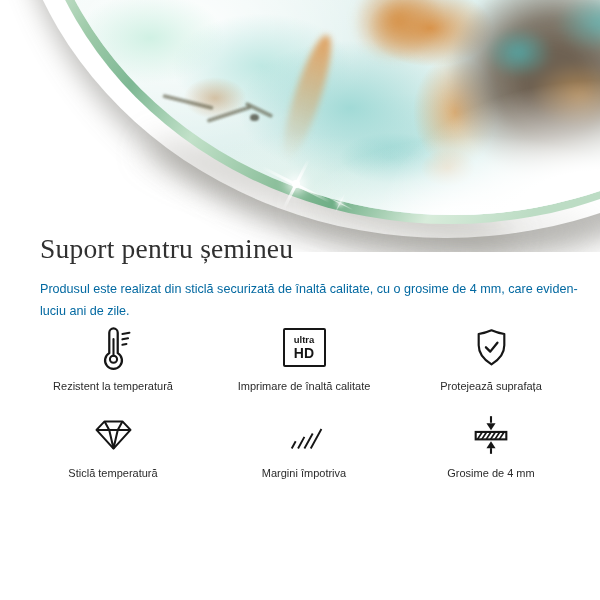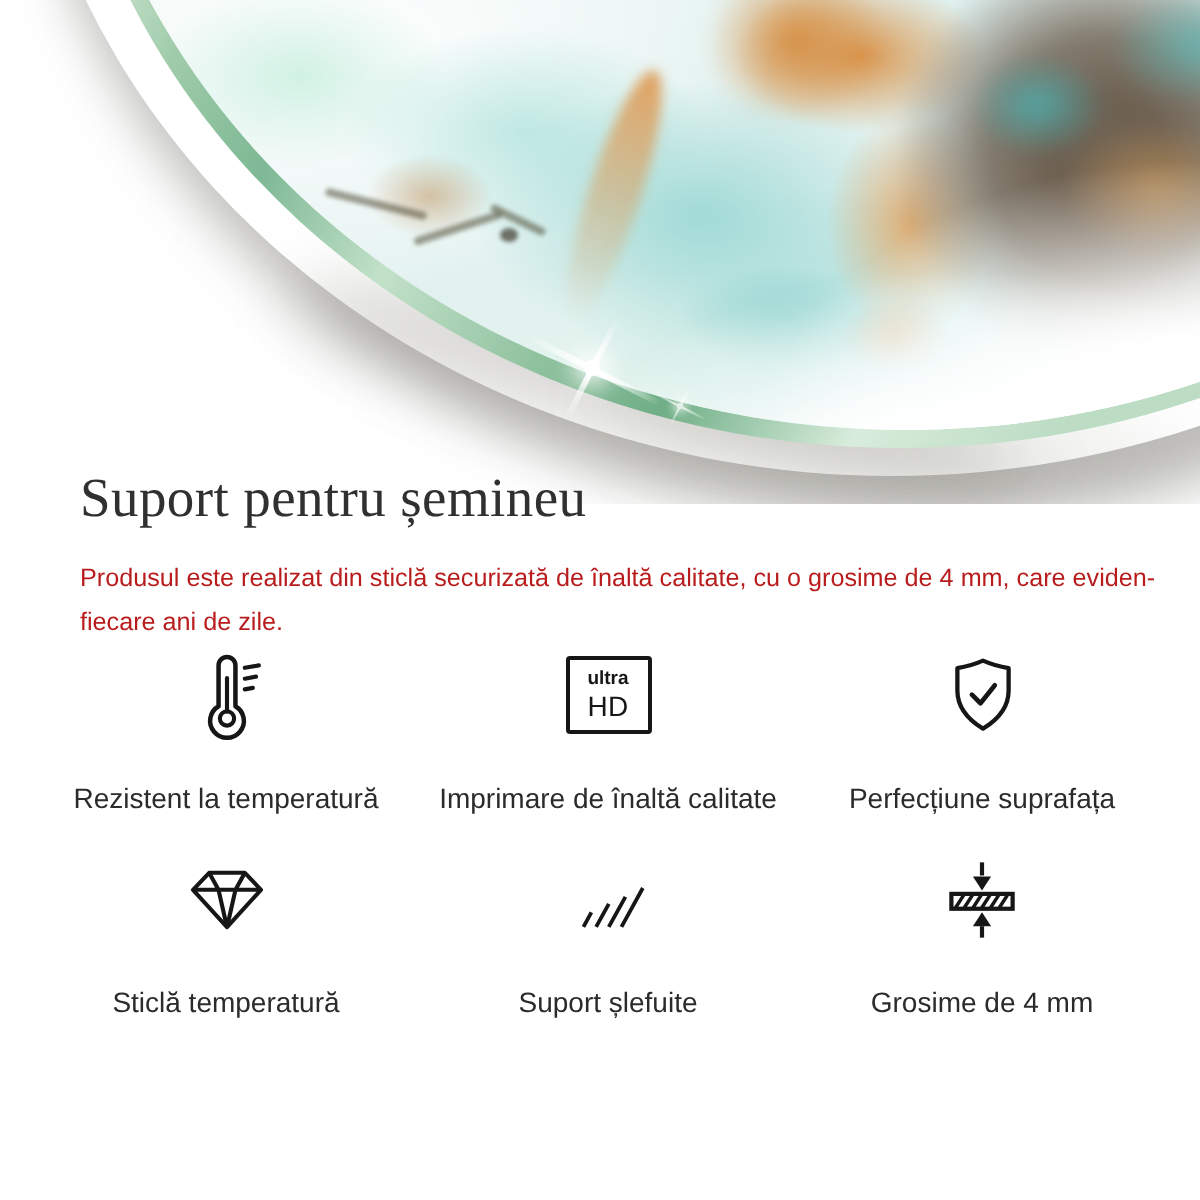--- a/index.html
+++ b/index.html
@@ -94,38 +94,38 @@
     background:#fff;box-shadow:0 0 12px 5px rgba(255,255,255,0.95);}
   .sparkle.small{left:340px;top:203px;transform:scale(0.38);opacity:0.8;}
 
   
   main{position:absolute;inset:0;padding:231px 30px 0 40px;box-sizing:border-box;}
   h1{
     margin:0;font-family:"Liberation Serif","DejaVu Serif",serif;font-weight:400;
     font-size:27.5px;line-height:36.5px;color:#303030;letter-spacing:0.2px;
   }
   h1 span{display:block;}
-  .desc{margin:10px 0 0;font-size:12.6px;line-height:22px;color:#b91c1c;}
+  .desc{margin:10px 0 0;font-size:12.6px;line-height:22px;color:#0369a1;}
   .desc span{display:block;white-space:nowrap;}
 
   
   .features{
     margin:3px 0 0 -20px;width:560px;
     display:grid;grid-template-columns:186px 196px 178px;row-gap:20px;
   }
   .feature{display:flex;flex-direction:column;align-items:center;}
   .icon-area{height:46px;display:flex;align-items:center;justify-content:center;}
-  .feature-label{margin-top:20px;font-size:14px;color:#2b2b2b;text-align:center;}
+  .feature-label{margin-top:9px;font-size:11px;color:#2b2b2b;text-align:center;}
   svg.icn{stroke:#161616;fill:none;stroke-width:2.4;}
   .hd-box{
     width:39px;height:35px;border:2.6px solid #161616;border-radius:2px;
     display:flex;flex-direction:column;align-items:center;justify-content:center;line-height:1;color:#161616;
   }
   .hd-top{font-size:9.5px;font-weight:700;margin-bottom:1px;}
-  .hd-bottom{font-size:14px;font-weight:400;letter-spacing:0.2px;}
+  .hd-bottom{font-size:14px;font-weight:700;letter-spacing:0.2px;}
 </style>
 </head>
 <body>
 
 <div class="hero">
   <div class="shadow-ring"></div>
   <div class="soft-shadow"></div>
   <div class="soft-shadow right"></div>
   <div class="glass-bevel"></div>
   <div class="glass-face">
@@ -150,21 +150,21 @@
   </div>
 </div>
 
 <main>
   <h1>
     <span>Suport pentru șemineu</span>
   </h1>
 
   <p class="desc">
     <span>Produsul este realizat din sticlă securizată de înaltă calitate, cu o grosime de 4 mm, care eviden-</span>
-    <span>fiecare ani de zile.</span>
+    <span>luciu ani de zile.</span>
   </p>
 
   <section class="features">
 
     <div class="feature">
       <div class="icon-area">
         <svg class="icn" width="45" height="45" viewBox="0 0 48 48" stroke-linecap="round" stroke-linejoin="round">
           <path d="M28.5 30 V8.2 a4.5 4.5 0 0 0 -9 0 V30 a9 9 0 1 0 9 0 Z"></path>
           <circle cx="24" cy="36.5" r="3.8" stroke-width="2.2"></circle>
           <path d="M24 32.7 V15" stroke-width="2.2"></path>
@@ -184,40 +184,40 @@
       <div class="feature-label">Imprimare de înaltă calitate</div>
     </div>
 
     <div class="feature">
       <div class="icon-area">
         <svg class="icn" width="43" height="43" viewBox="0 0 48 48" stroke-linecap="round" stroke-linejoin="round">
           <path d="M24 4.8 C28.5 6.8 33.5 8.2 38.3 9 V21.5 C38.3 31.2 32.6 37.6 24 42.8 C15.4 37.6 9.7 31.2 9.7 21.5 V9 C14.5 8.2 19.5 6.8 24 4.8 Z"></path>
           <path d="M17.8 23.8 L22.6 28.6 L30.6 18.6" stroke-width="2.6"></path>
         </svg>
       </div>
-      <div class="feature-label">Perfecțiune suprafața</div>
+      <div class="feature-label">Protejează suprafața</div>
     </div>
 
     <div class="feature">
       <div class="icon-area">
         <svg class="icn" width="41" height="34" viewBox="0 0 48 40" stroke-width="2.2" stroke-linejoin="round">
           <path d="M13.5 4 H34.5 L44 14 L24 36 L4 14 Z"></path>
           <path d="M4 14 H44 M13.5 4 L19 14 M34.5 4 L29 14 M19 14 L24 36 M29 14 L24 36"></path>
         </svg>
       </div>
       <div class="feature-label">Sticlă temperatură</div>
     </div>
 
     <div class="feature">
       <div class="icon-area">
         <svg class="icn" width="38" height="38" viewBox="0 0 48 48" stroke-width="4.8">
           <path d="M8.5 41 L13.5 31.8 M16.5 41 L24.5 26.4 M24.5 41 L35 22 M32.5 41 L46 16.4"></path>
         </svg>
       </div>
-      <div class="feature-label">Suport șlefuite</div>
+      <div class="feature-label">Margini împotriva</div>
     </div>
 
     <div class="feature">
       <div class="icon-area">
         <svg class="icn" width="42" height="42" viewBox="0 0 48 48" stroke-width="2.2">
           <rect x="6.5" y="20.5" width="35" height="8.5"></rect>
           <path d="M8.5 29 L14 20.5 M13.5 29 L19 20.5 M18.5 29 L24 20.5 M23.5 29 L29 20.5 M28.5 29 L34 20.5 M33.5 29 L39 20.5" stroke-width="2"></path>
           <path d="M24 2.5 V10" stroke-width="2.4"></path>
           <polygon points="24,18.5 18.8,10.5 29.2,10.5" fill="#161616" stroke="none"></polygon>
           <path d="M24 45.5 V39" stroke-width="2.4"></path>

